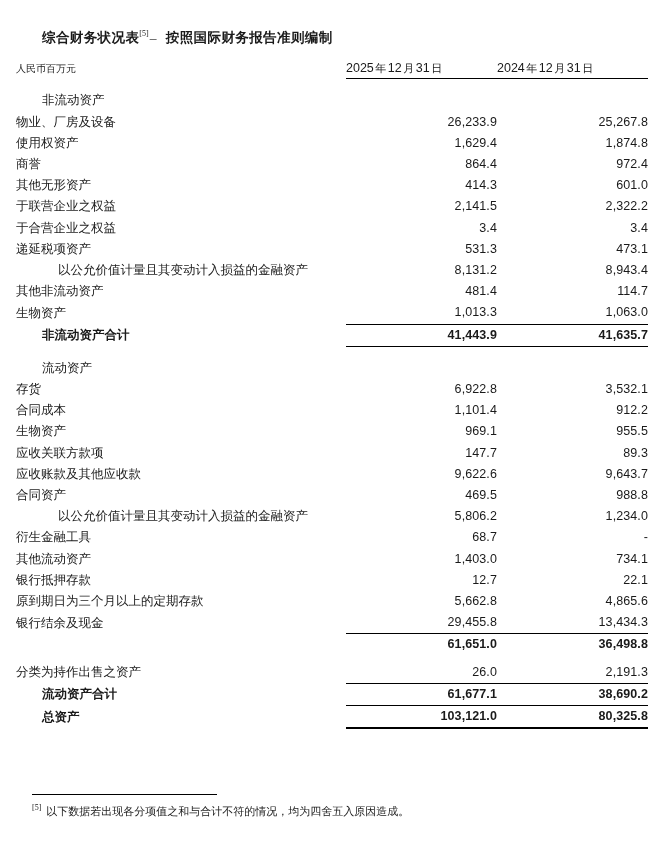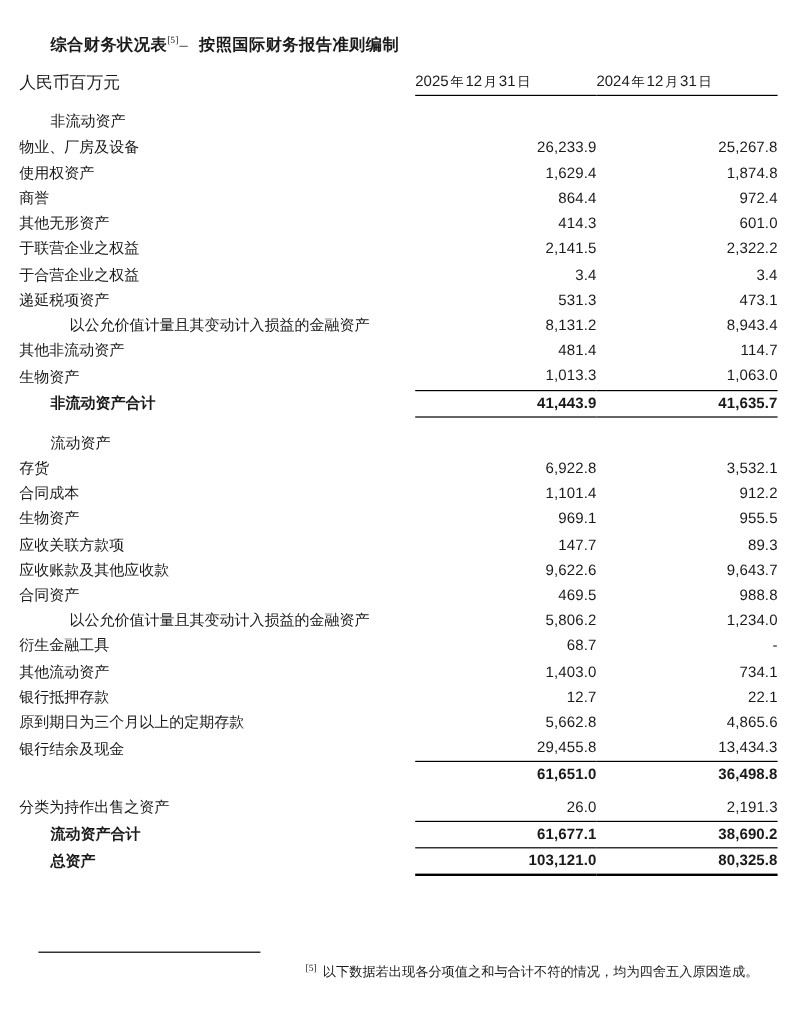--- a/index.html
+++ b/index.html
@@ -102,21 +102,21 @@
     padding-bottom: 5px;
     font-weight: normal;
     white-space: nowrap;
   }
   .head-cell .cjk {
     font-family: "Liberation Serif", "DejaVu Serif", serif;
     font-size: 11px;
     padding: 0 1.5px;
   }
   .unit-cell {
-    font-size: 14px;
+    font-size: 10px;
     line-height: 20px;
     padding-left: 42px;
     padding-bottom: 5px;
     text-align: left;
   }
 
   
   tr.rule-under td.val-cell,
   tr.rule-under th.head-cell { border-bottom: 1.1px solid #000; }
   tr.rule-double td.val-cell {
@@ -136,21 +136,20 @@
   .footnote .fn-rule {
     width: 185px;
     height: 0;
     border-top: 1px solid #000;
     margin-bottom: 7px;
   }
   .footnote .fn-text {
     font-size: 11px;
     line-height: 1.5;
     color: #1a1a1a;
-    text-align: right;
   }
   .footnote .fn-mark {
     font-size: 8px;
     vertical-align: super;
     margin-right: 5px;
   }
 </style>
 </head>
 <body>
 

